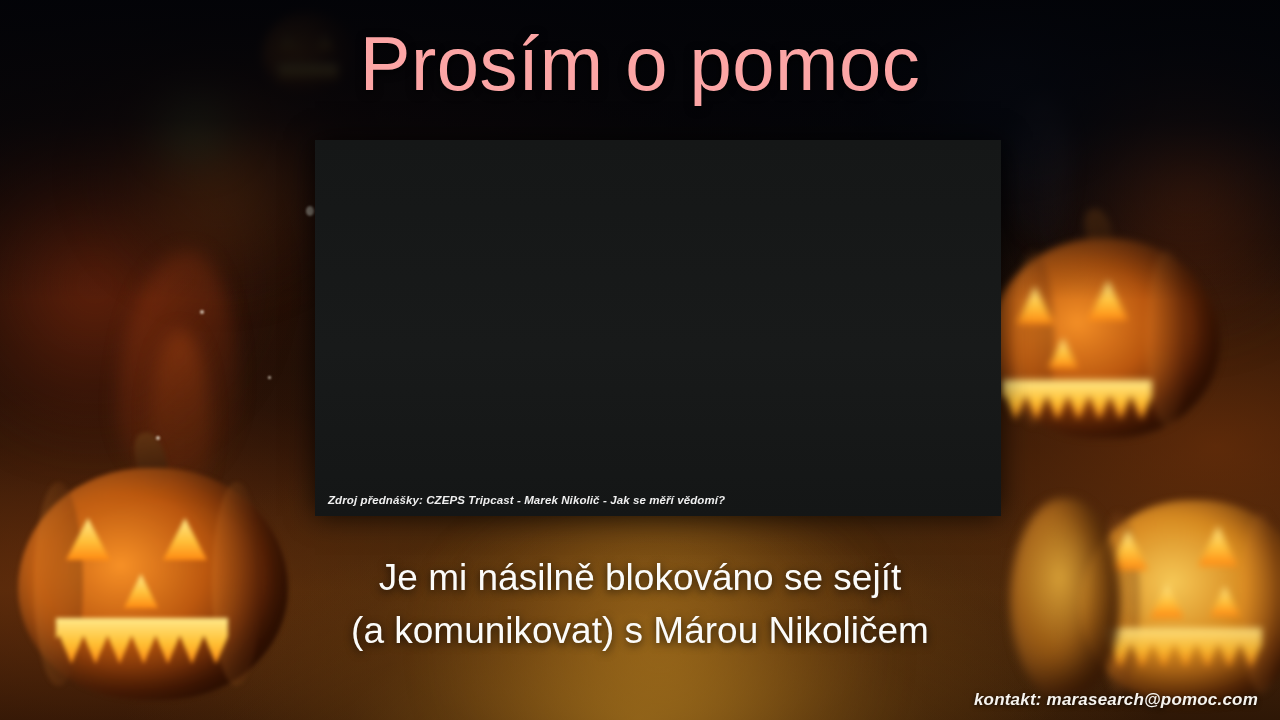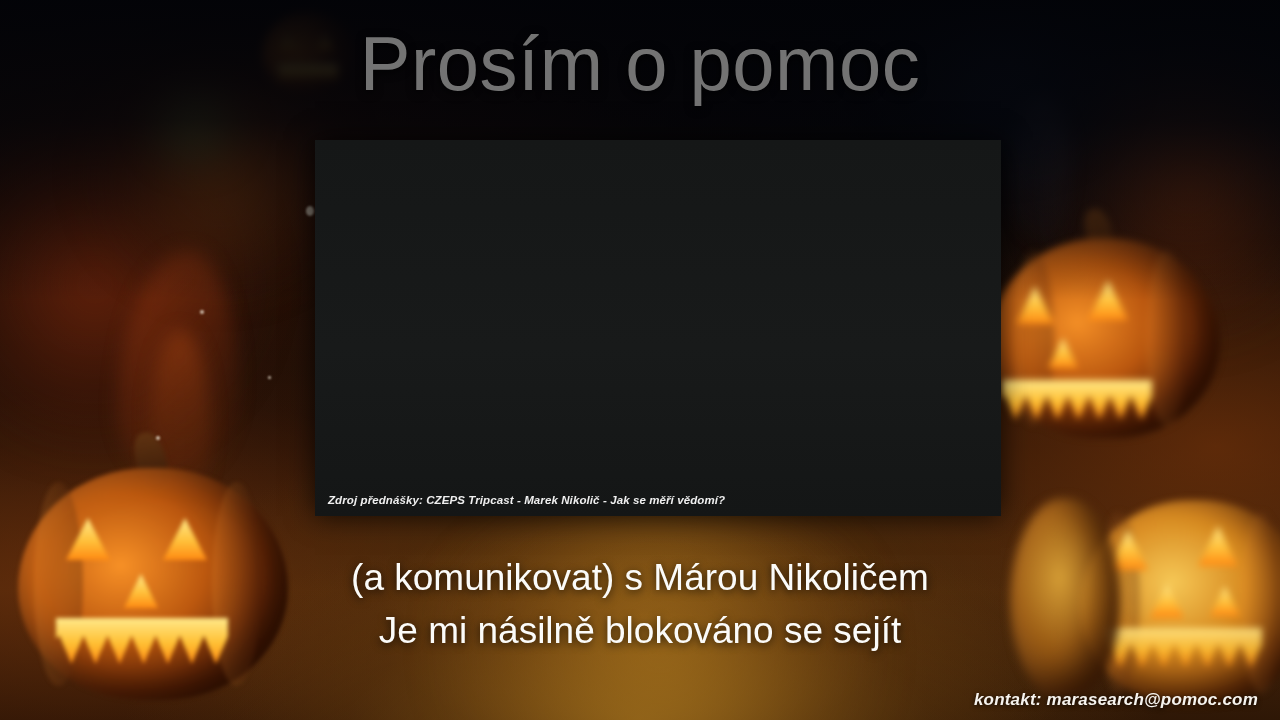--- a/index.html
+++ b/index.html
@@ -107,21 +107,21 @@
   .blurwrap-3 { filter: blur(3.5px); }
   .blurwrap-5 { filter: blur(5px); }
 
   
   .title {
     position: absolute;
     left: 0;
     right: 0;
     top: 24px;
     text-align: center;
-    color: #737373;
+    color: #fca5a5;
     font-size: 76px;
     font-weight: 300;
     letter-spacing: 0.5px;
     line-height: 1.05;
     text-shadow: 0 2px 10px rgba(0,0,0,0.85);
   }
 
   
   .media-panel {
     position: absolute;
@@ -252,19 +252,19 @@
 
   <div class="bg-topdark"></div>
 
   <div class="title">Prosím o pomoc</div>
 
   <div class="media-panel">
     <div class="media-caption">Zdroj přednášky: CZEPS Tripcast - Marek Nikolič - Jak se měří vědomí?</div>
   </div>
 
   <div class="body-text">
+    <span class="line">Je mi násilně blokováno se sejít</span>
     <span class="line">(a komunikovat) s Márou Nikoličem</span>
-    <span class="line">Je mi násilně blokováno se sejít</span>
   </div>
 
   <div class="contact">kontakt: marasearch@pomoc.com</div>
 
 </div>
 
 </body></html>

